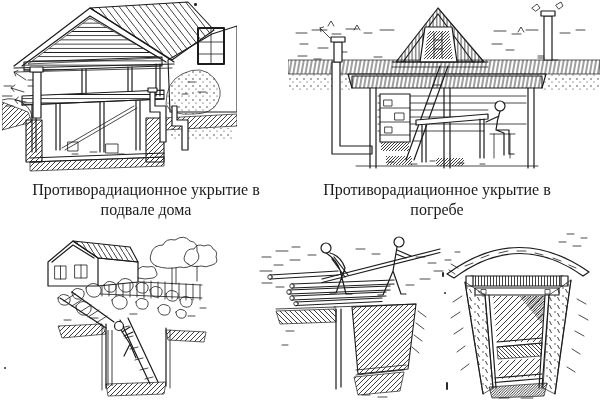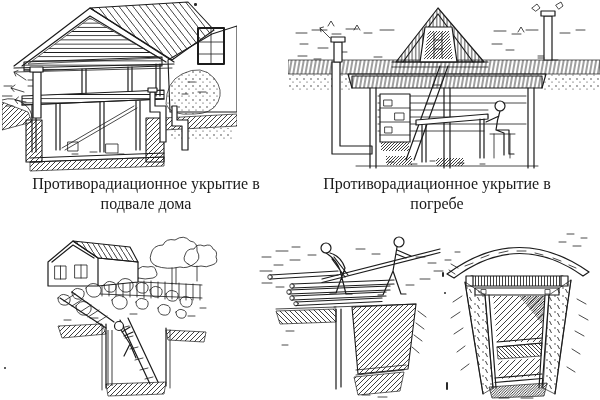--- a/index.html
+++ b/index.html
@@ -1,19 +1,19 @@
 <!DOCTYPE html>
 <html><head>
 <meta charset="utf-8">
 <style>
   html,body{margin:0;padding:0;background:#ffffff;}
   .sheet{position:relative;width:600px;height:400px;background:#ffffff;overflow:hidden;
          font-family:"Liberation Serif", serif;}
   .fig{position:absolute;}
-  .caption{position:absolute;top:174px;font-size:16px;line-height:20px;color:#1b1b1b;
+  .caption{position:absolute;top:180px;font-size:16px;line-height:20px;color:#1b1b1b;
            text-align:center;white-space:pre-line;}
   .cap-left{left:0;width:292px;}
   .cap-right{left:300px;width:274px;}
   svg{display:block;}
   .ln{fill:none;stroke:#1c1c1c;stroke-width:1.2;stroke-linecap:round;stroke-linejoin:round;}
   .ln2{fill:none;stroke:#1c1c1c;stroke-width:2;stroke-linecap:round;stroke-linejoin:round;}
   .tn{fill:none;stroke:#1c1c1c;stroke-width:0.8;stroke-linecap:round;stroke-linejoin:round;}
   .wt{fill:#ffffff;stroke:#1c1c1c;stroke-width:1.2;stroke-linejoin:round;}
   .po{stroke:#1c1c1c;stroke-width:1.1;stroke-linejoin:round;}
   .pt{stroke:#1c1c1c;stroke-width:0.7;stroke-linejoin:round;}

